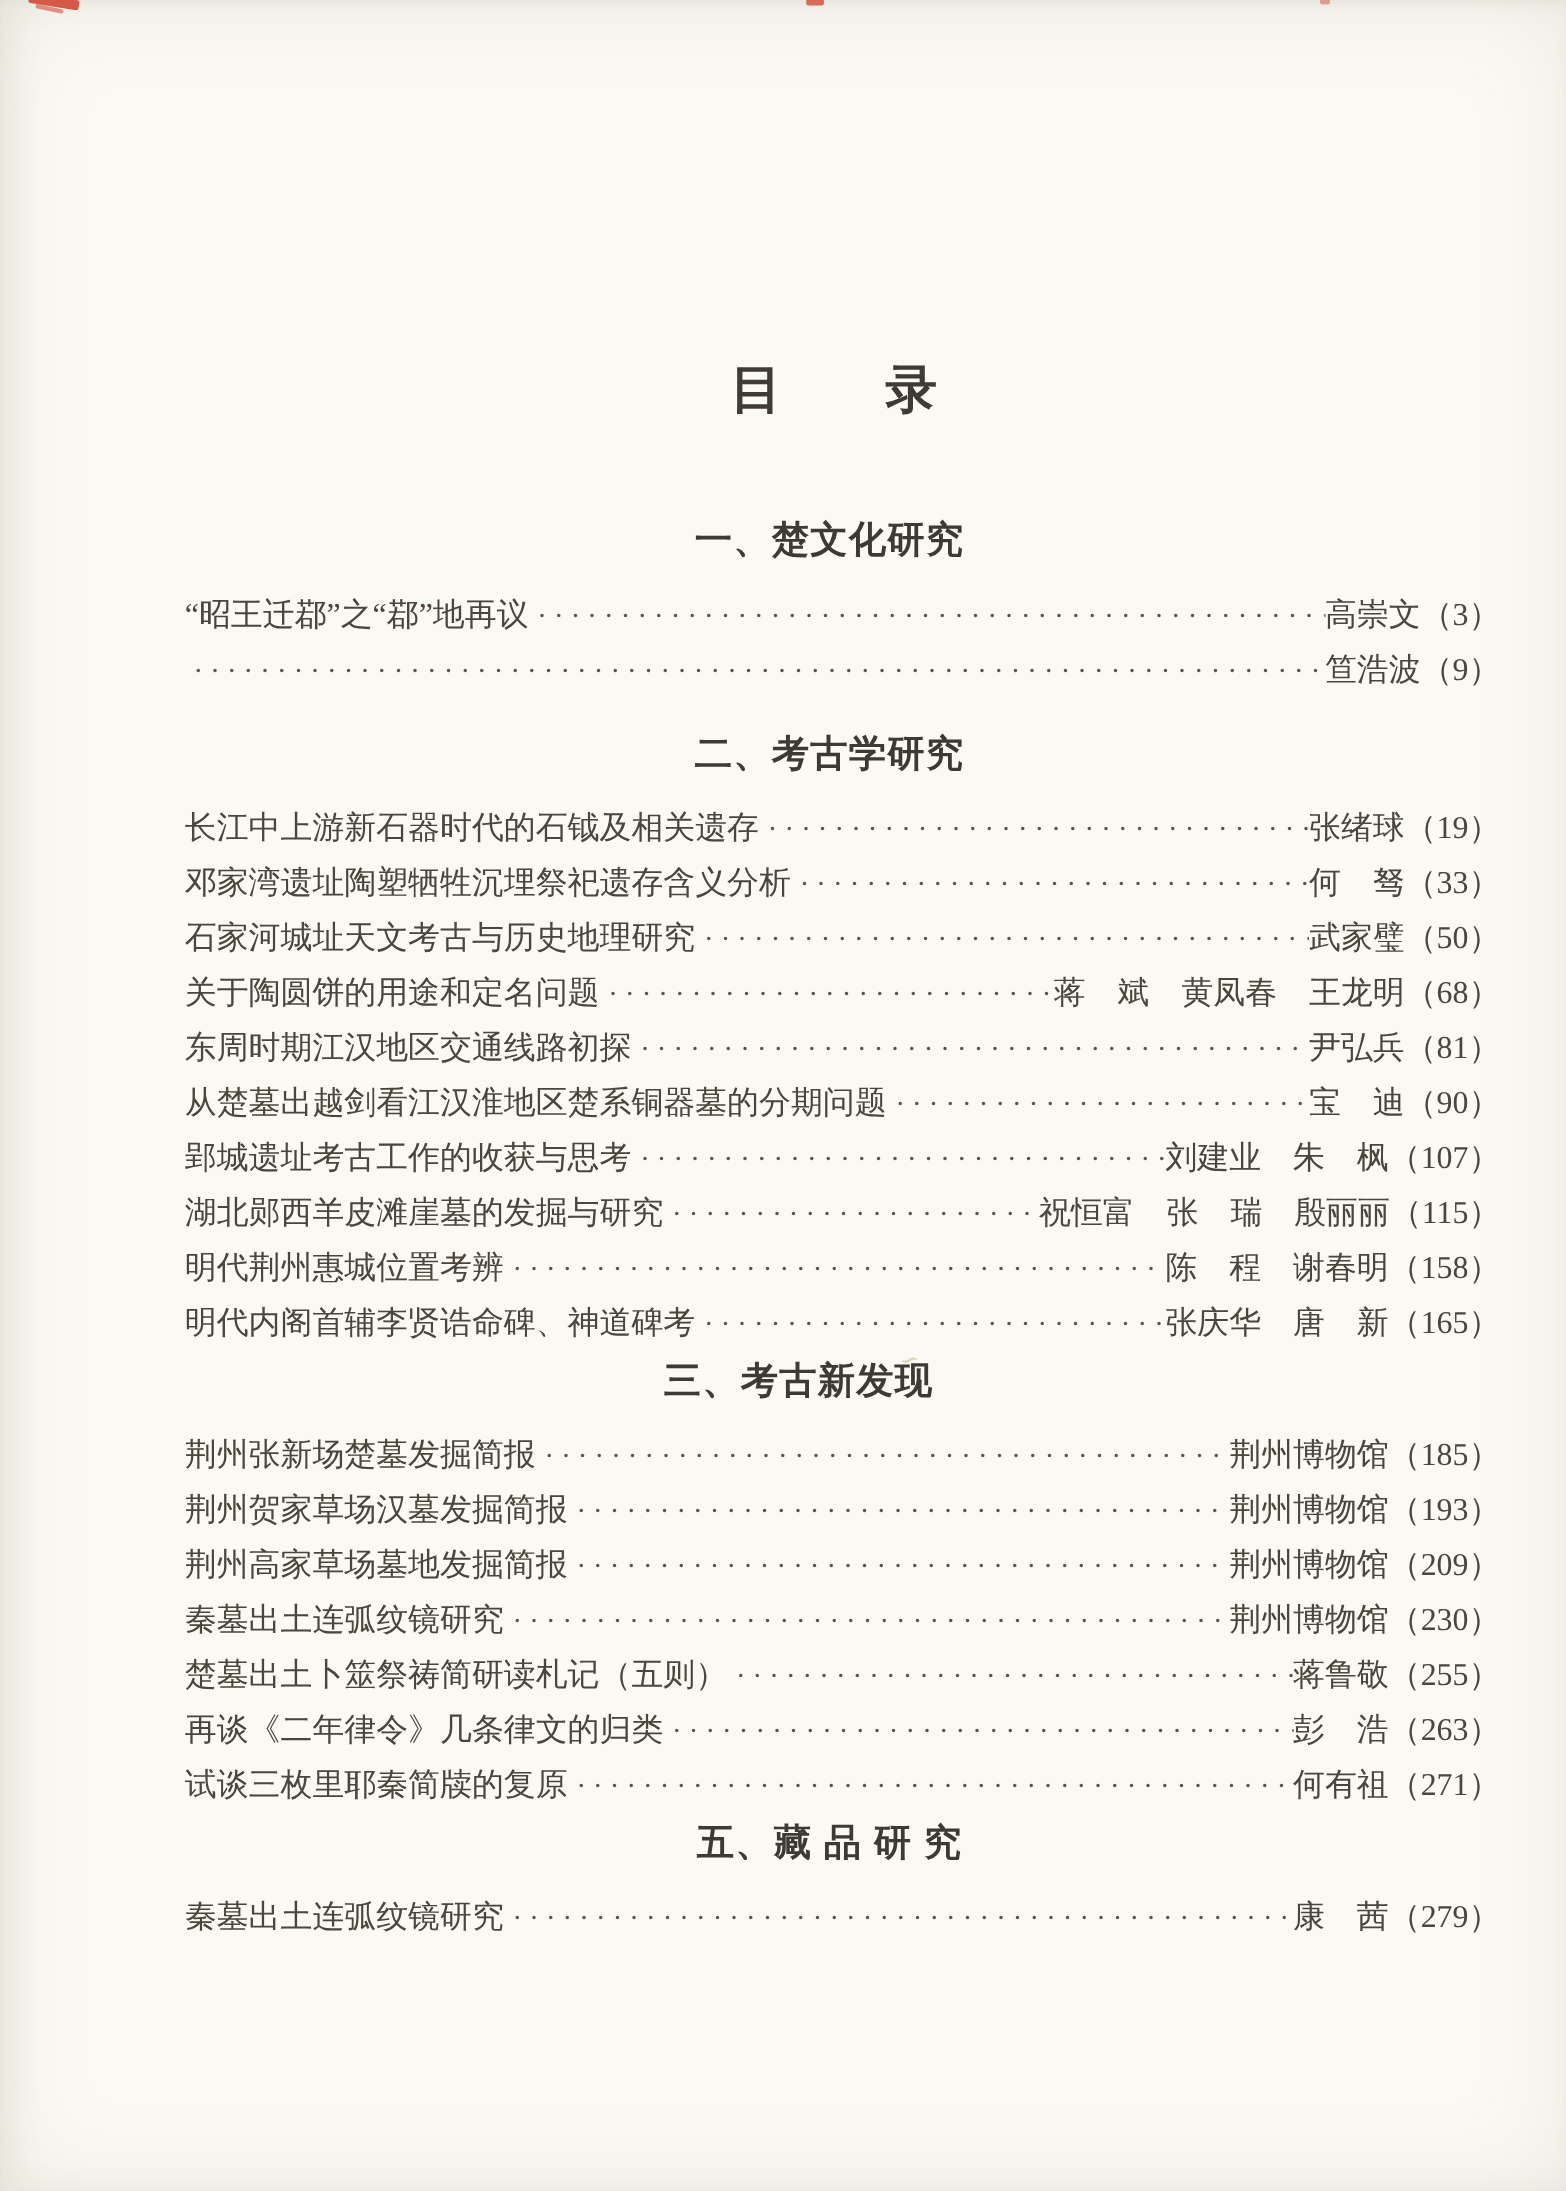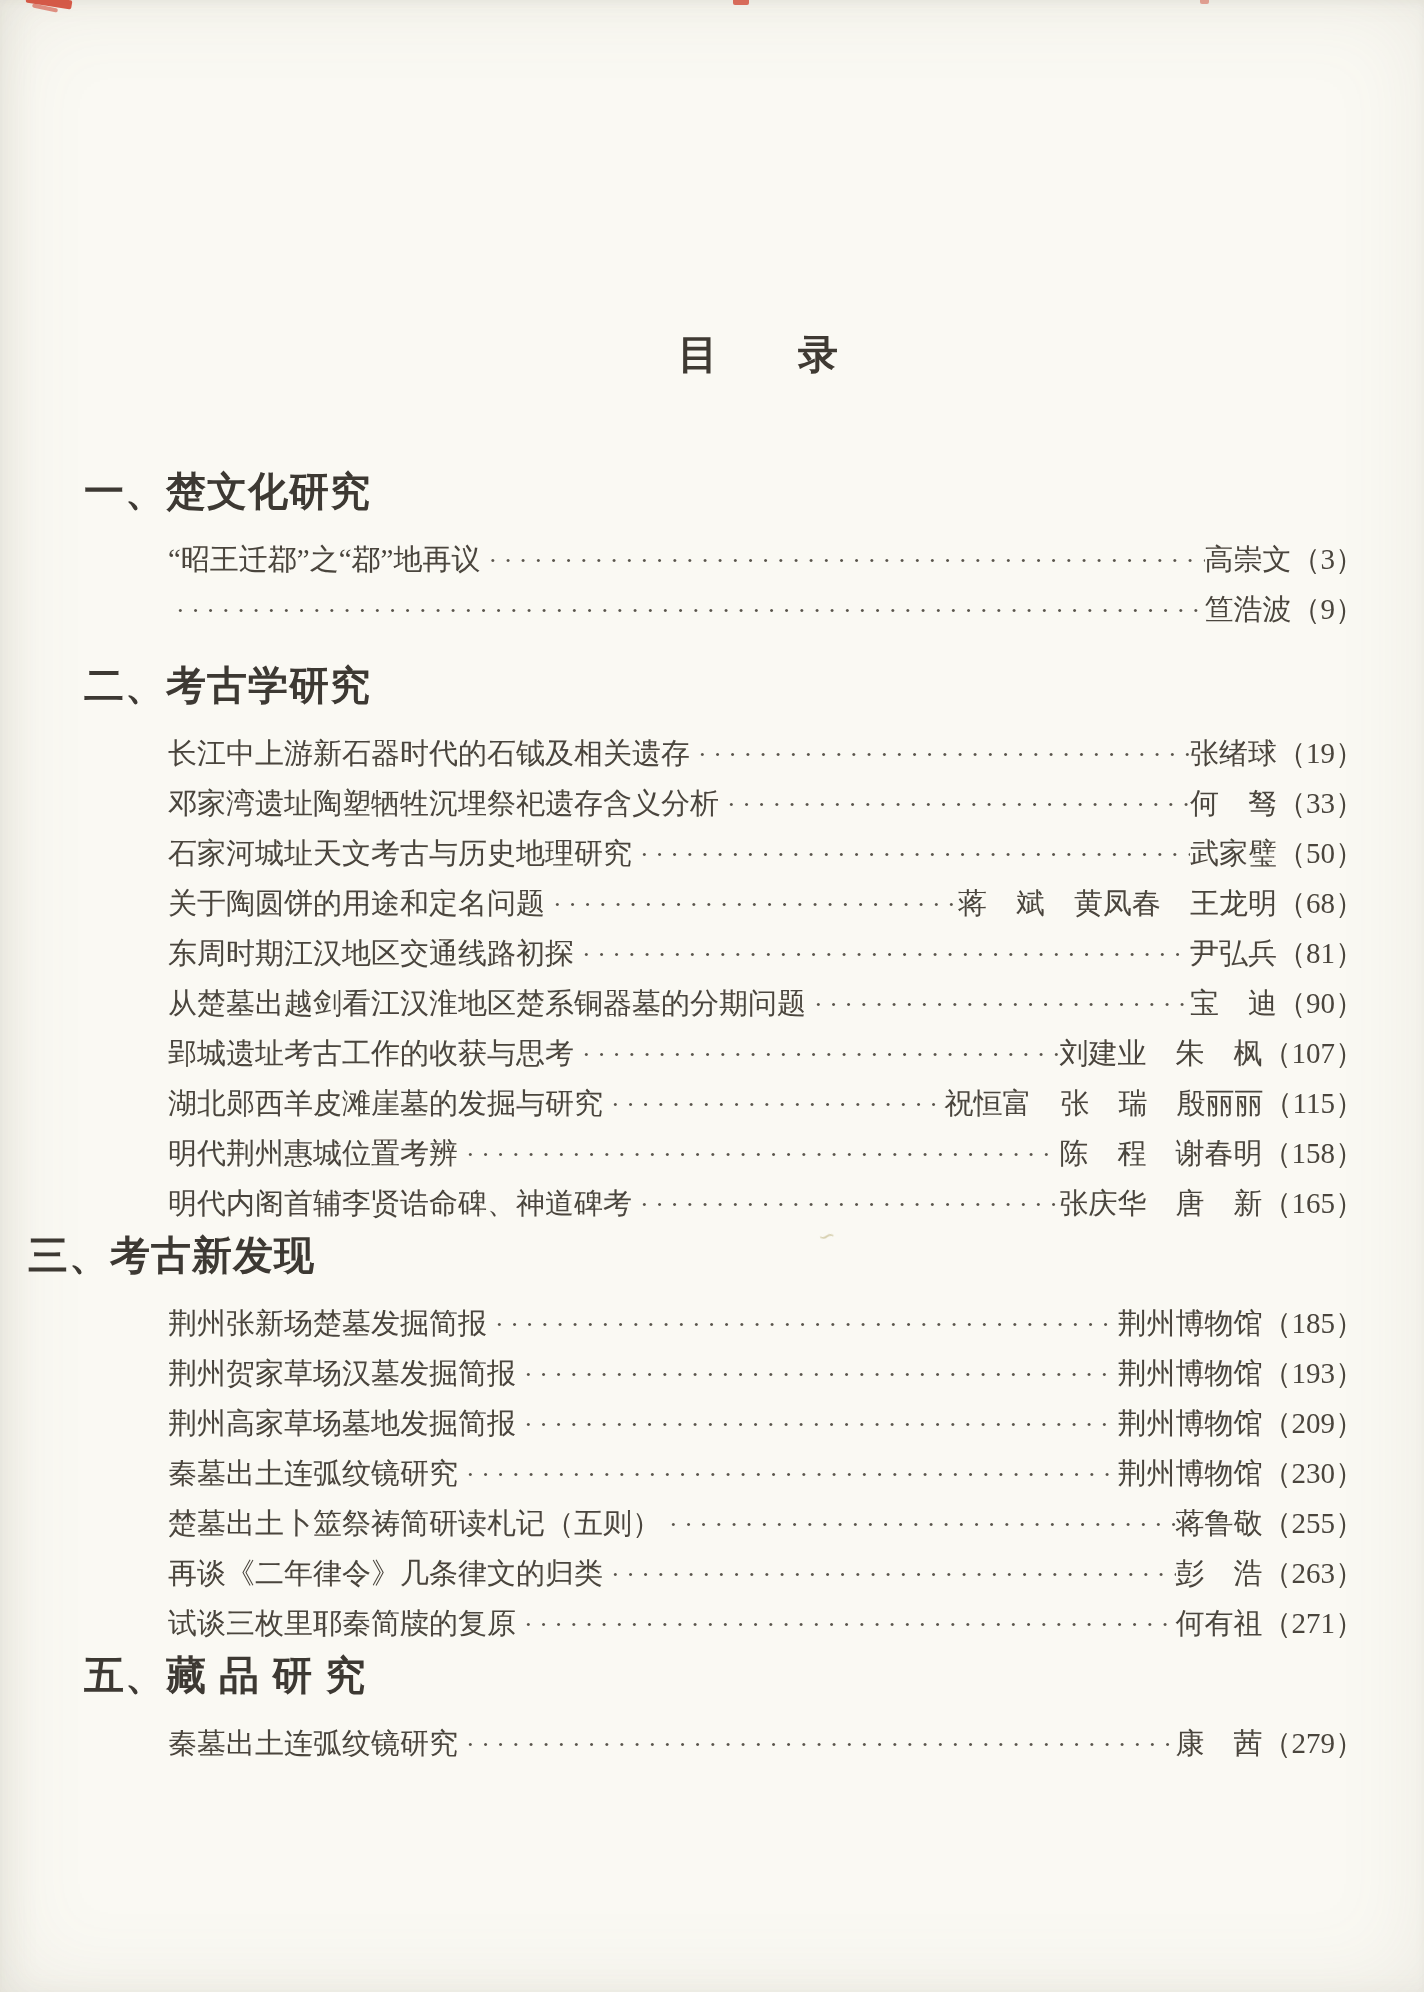--- a/index.html
+++ b/index.html
@@ -25,29 +25,29 @@
   .smudge{
     position:absolute;left:818px;top:1224px;z-index:4;
     color:#d6cfae;font-size:21px;transform:rotate(-14deg);
     filter:blur(0.4px);
   }
 
   .toc-title{
     margin:0;position:absolute;top:316px;left:0;width:100%;
     box-sizing:border-box;padding-left:92px;text-align:center;
     font-family:"Liberation Serif","DejaVu Serif",serif;
-    font-weight:700;font-size:40px;line-height:78px;color:#3f3a33;
+    font-weight:700;font-size:47px;line-height:78px;color:#3f3a33;
   }
 
   #sections{position:absolute;top:0;left:0;width:100%;}
   .sec-heading{
     margin:0 0 22px 0;height:42px;line-height:42px;
-    box-sizing:border-box;padding-left:84px;
+    text-align:center;box-sizing:border-box;padding-left:84px;
     font-family:"Liberation Sans","DejaVu Sans",sans-serif;
-    font-weight:700;font-size:40px;color:#3d3933;letter-spacing:1px;
+    font-weight:700;font-size:34px;color:#3d3933;letter-spacing:1px;
   }
   section[data-name="toc-section"]:nth-of-type(1) .sec-heading{margin-top:470px;}
   section[data-name="toc-section"]:nth-of-type(2) .sec-heading{margin-top:30px;}
   section[data-name="toc-section"]:nth-of-type(3) .sec-heading{margin-top:6px;padding-left:28px;}
   section[data-name="toc-section"]:nth-of-type(4) .sec-heading{margin-top:6px;}
   section[data-name="toc-section"]:nth-of-type(5) .sec-heading{margin-top:6px;}
 
   .entries{padding:0 60px 0 168px;}
   .entry{
     display:flex;align-items:baseline;height:50px;line-height:50px;

